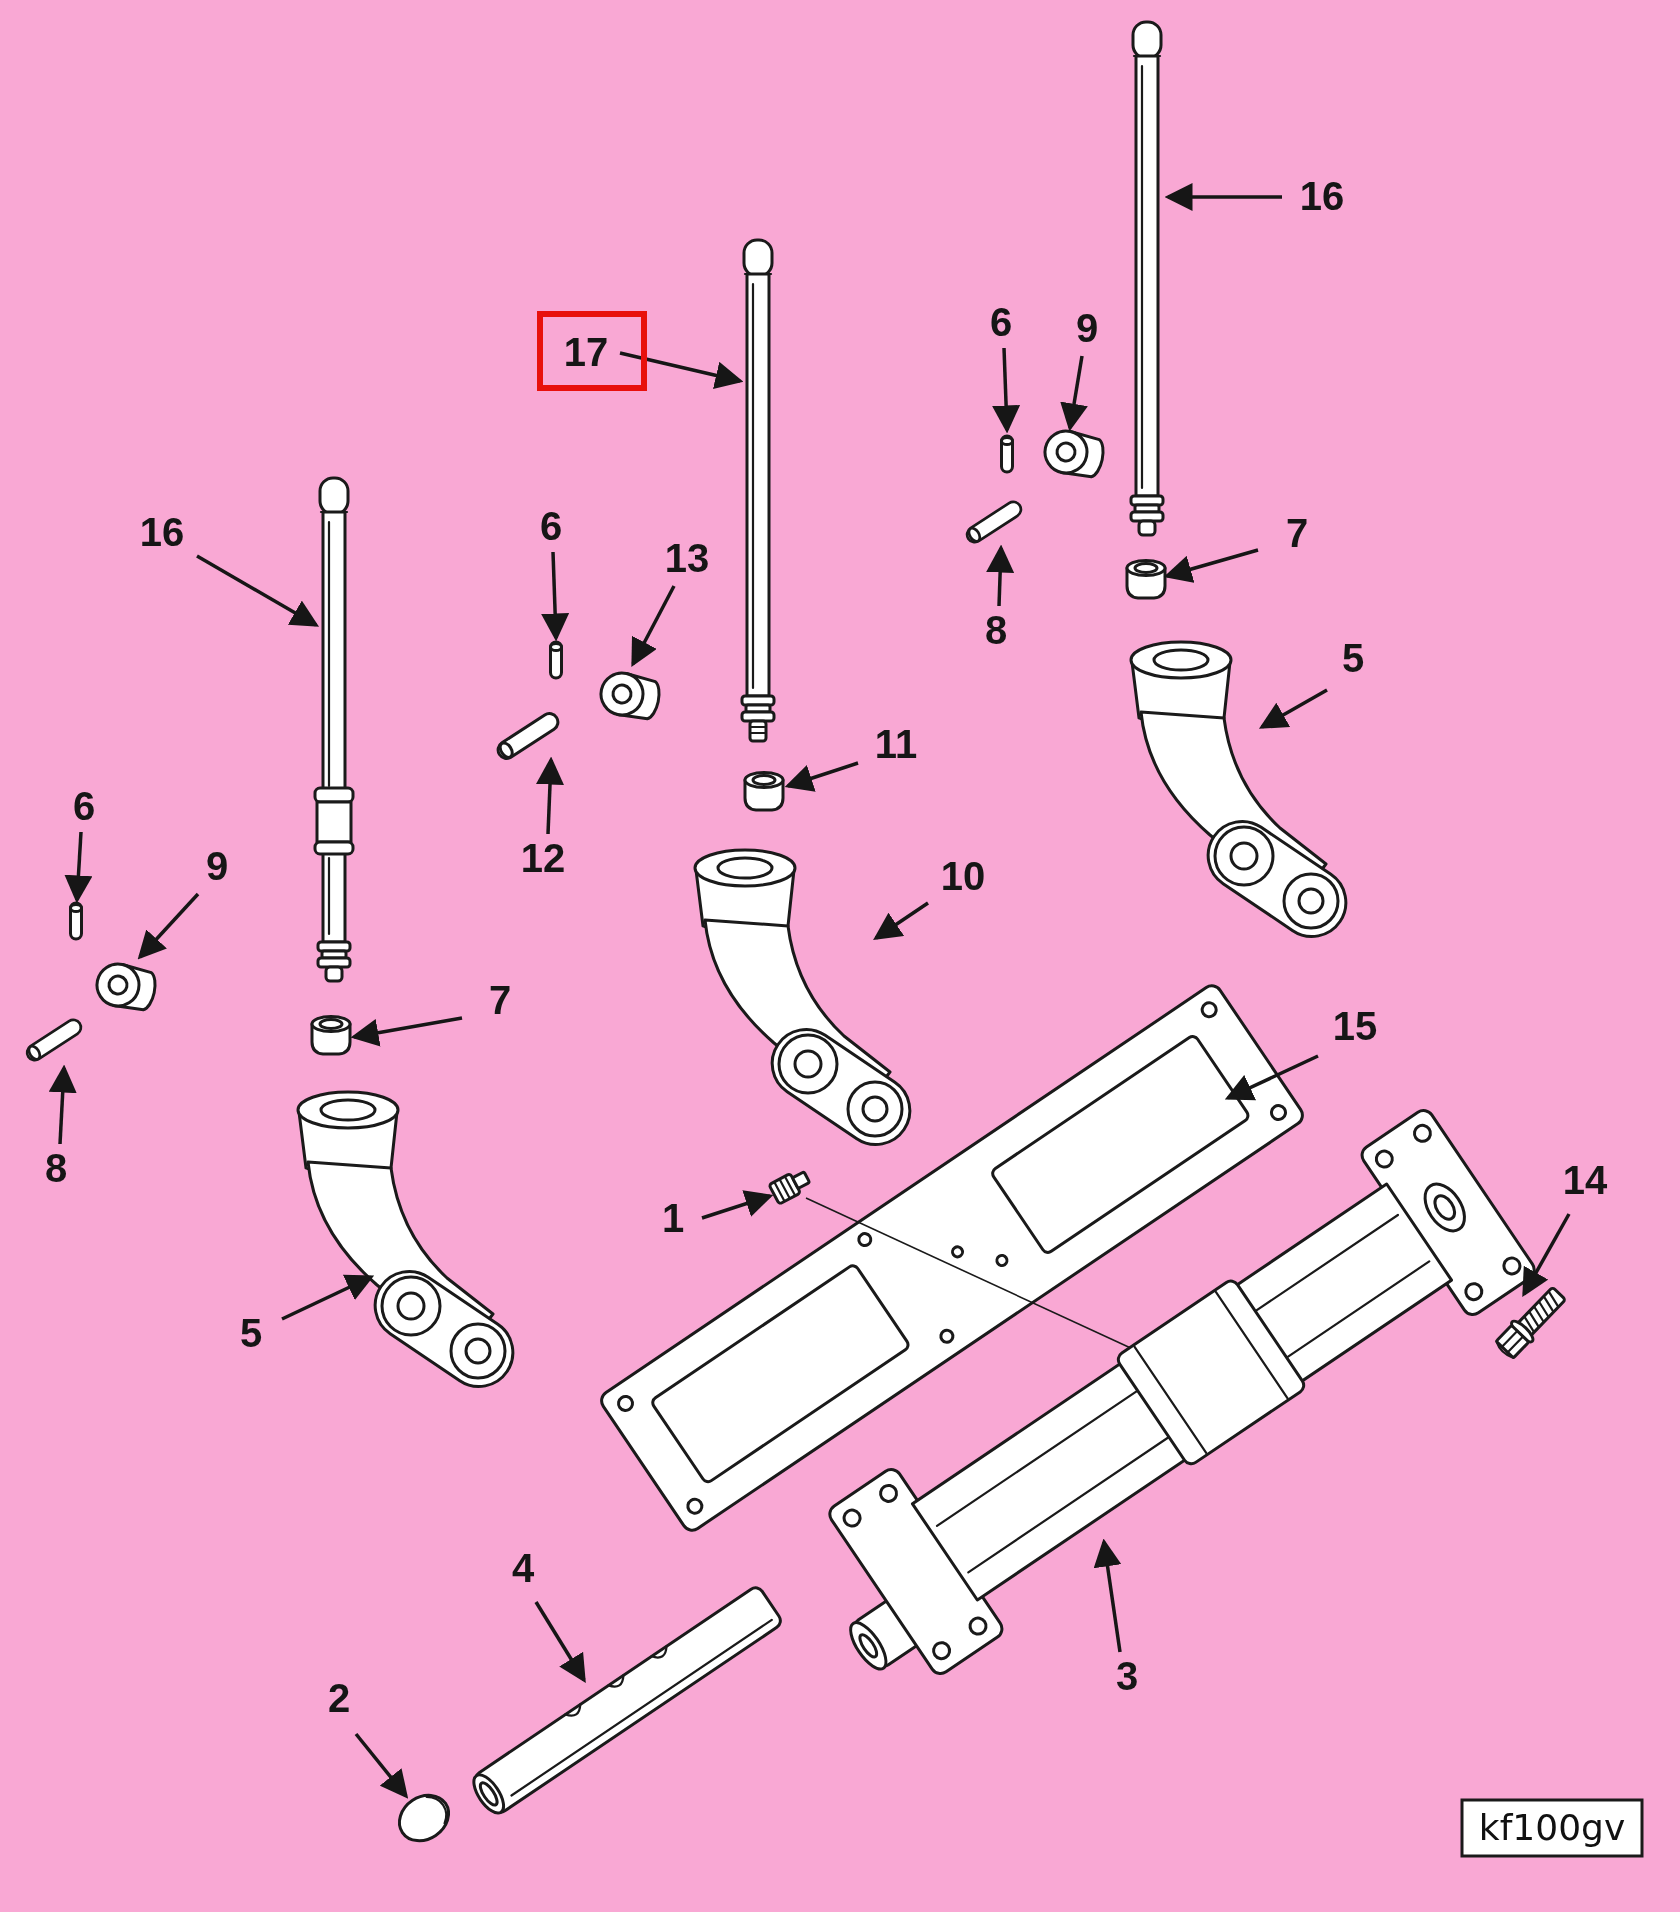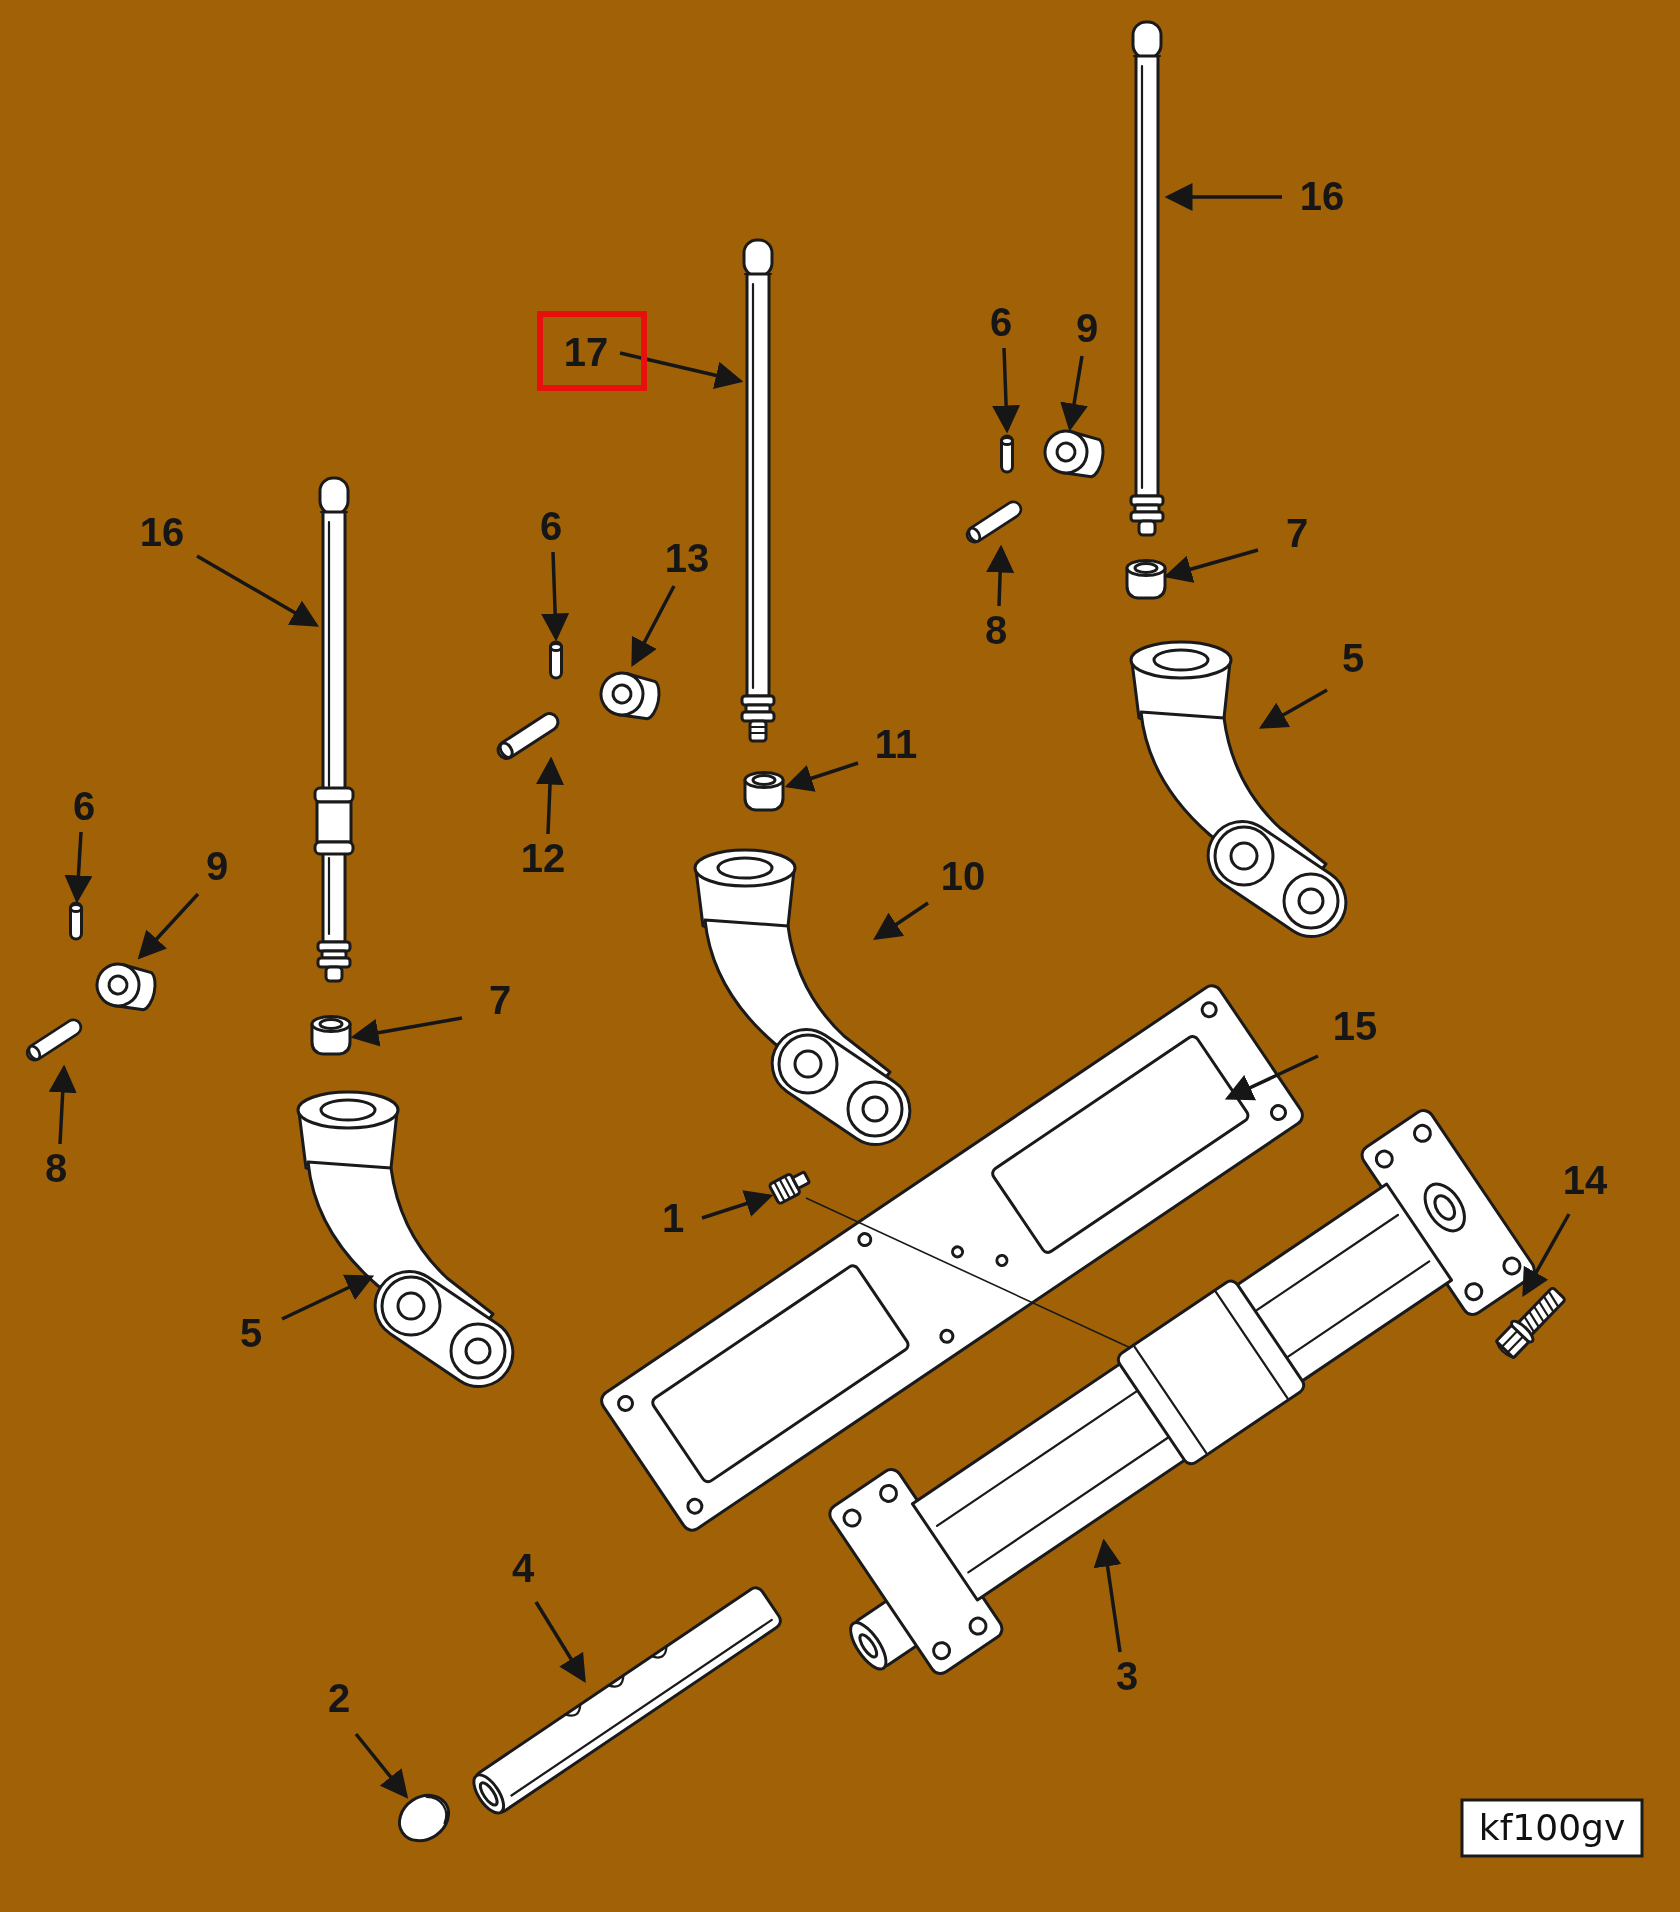--- a/index.html
+++ b/index.html
@@ -1,16 +1,16 @@
 <!DOCTYPE html>
 <html><head>
 <meta charset="utf-8">
 <style>
   html,body{margin:0;padding:0;background:#ffffff;}
-  .page{position:relative;width:1680px;height:1912px;background:#a16207;overflow:hidden;}
+  .page{position:relative;width:1680px;height:1912px;background:#f9a8d4;overflow:hidden;}
   svg{display:block;}
   .pt{fill:#ffffff;stroke:#1a1a1a;stroke-width:3;stroke-linejoin:round;stroke-linecap:round;}
   .ln{fill:none;stroke:#1a1a1a;stroke-width:2.2;stroke-linecap:round;}
   .thin{fill:none;stroke:#1a1a1a;stroke-width:1.6;}
   .callout-label{font:700 40px "Liberation Sans", sans-serif;fill:#161616;text-anchor:middle;}
   .callout-arrow{stroke:#161616;stroke-width:3.5;}
   .code-label{font:500 36px "DejaVu Sans", sans-serif;fill:#111111;text-anchor:middle;}
 </style>
 </head>
 <body>

